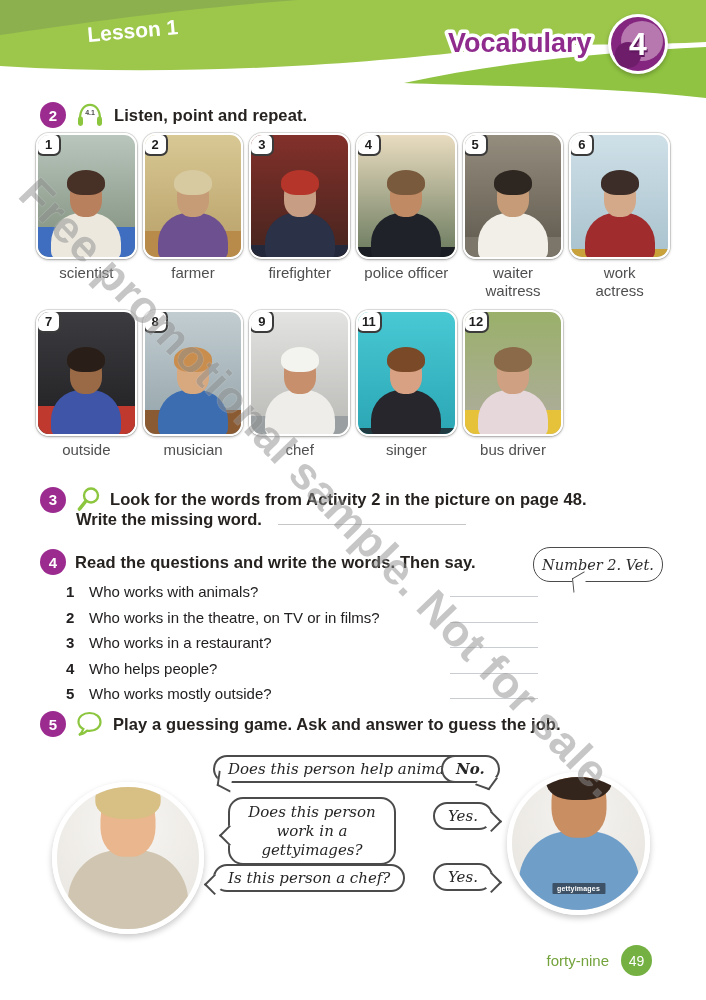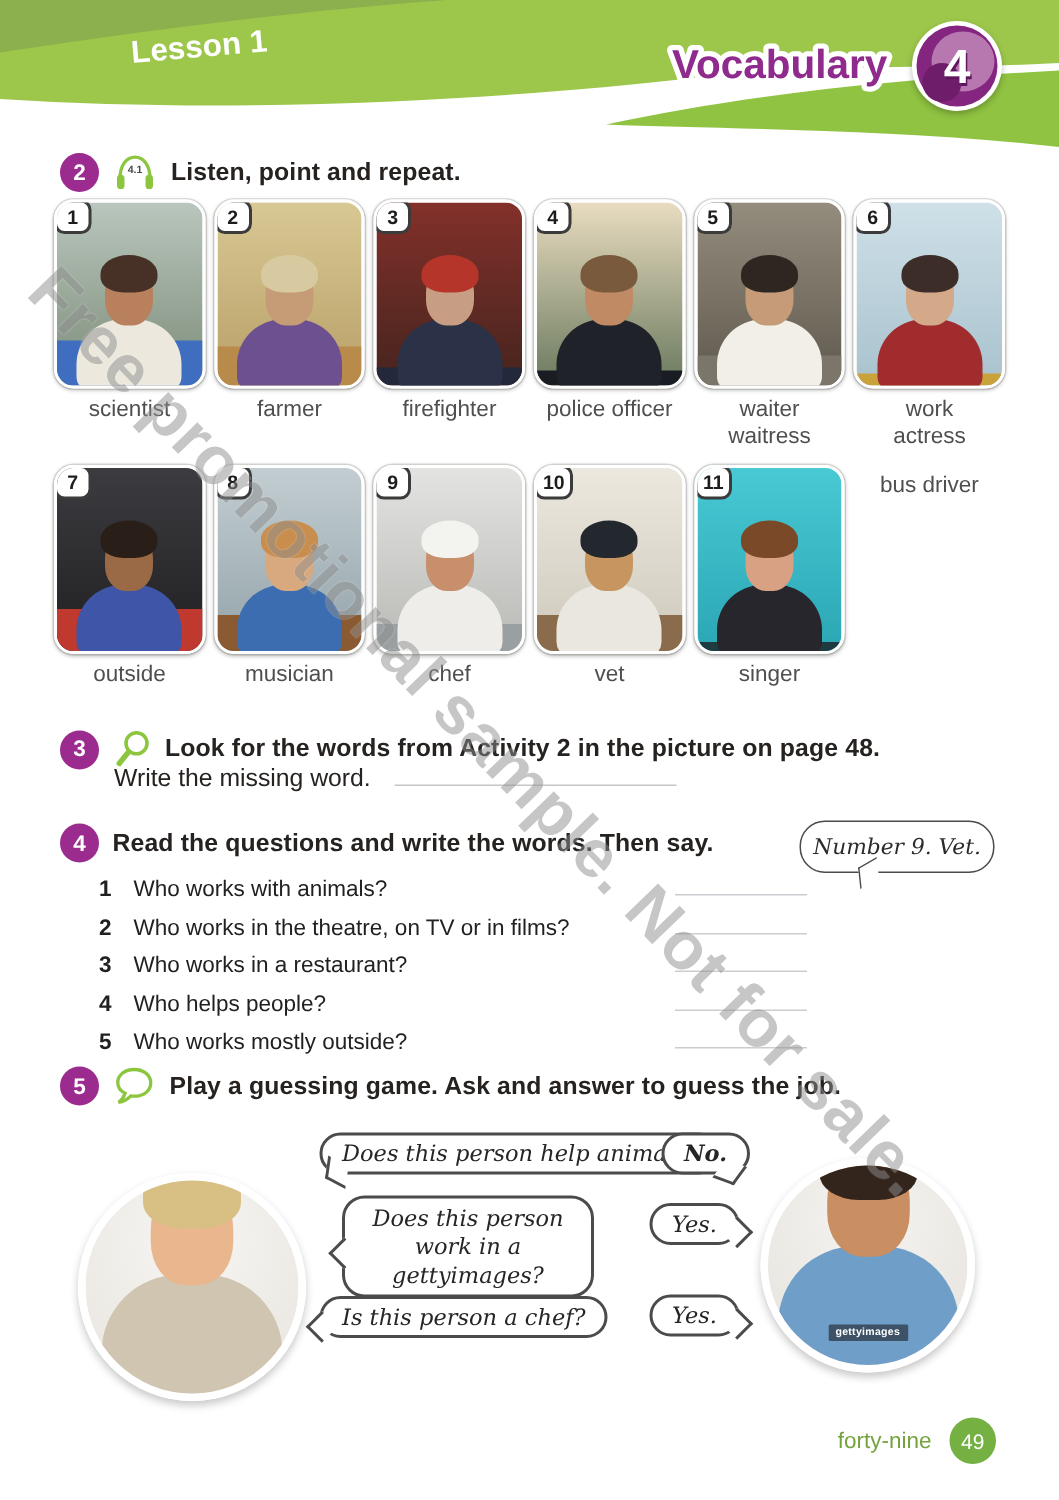--- a/index.html
+++ b/index.html
@@ -43,21 +43,21 @@
     width:32px; height:40px; border-radius:46% 46% 42% 42%; background:var(--skin,#c99); }
   .hair { position:absolute; top:9px; left:50%; transform:translateX(-50%);
     width:38px; height:25px; border-radius:50% 50% 40% 40%; background:var(--hair,#432); z-index:2; }
   .badge { position:absolute; top:-2px; left:-2px; min-width:25px; height:23px; padding:0 4px;
     background:#fff; border:2px solid #3b3b3b; border-radius:7px; z-index:3;
     display:flex; align-items:center; justify-content:center;
     font-size:13px; font-weight:bold; color:#1d1d1d; }
   .card-label { margin-top:5px; min-height:44px; text-align:center; font-size:15px;
     line-height:1.18; color:#4f4f51; white-space:pre-line; }
   
-  .act3-line2 { position:absolute; left:76px; top:510px; font-size:16.5px; font-weight:normal; color:#262220; }
+  .act3-line2 { position:absolute; left:76px; top:510px; font-size:16.5px; font-weight:bold; color:#262220; }
   .blank-long { display:inline-block; width:188px; border-bottom:1.5px solid #c6c6c6;
     margin-left:16px; vertical-align:baseline; }
   
   .questions { position:absolute; left:66px; top:582px; width:472px; }
   .q-row { display:flex; align-items:baseline; height:25.5px; font-size:15px; color:#232021; }
   .q-num { width:17px; font-weight:bold; flex:0 0 auto; }
   .q-text { margin-left:6px; }
   .q-blank { width:88px; height:15px; border-bottom:1.5px solid #c9cdd1; margin-left:auto; flex:0 0 auto; }
   .hand { font-family:"DejaVu Serif", serif; font-style:italic; }
   .example-bubble { position:absolute; left:533px; top:547px; width:130px; height:35px;
@@ -89,21 +89,21 @@
     transform:rotate(28deg) skew(-8deg,-8deg); }
   .tail-r::after { right:-8px; top:42%; border-right:2px solid #4b4b4b; border-top:2px solid #4b4b4b;
     transform:rotate(45deg); }
   #q-bubble-1 { left:213px; top:15px; }
   #a-bubble-1 { left:441px; top:15px;font-weight:bold; }
   #q-bubble-2 { left:228px; top:57px; width:168px; }
   #a-bubble-2 { left:433px; top:62px; }
   #q-bubble-3 { left:213px; top:124px;text-align:right; }
   #a-bubble-3 { left:433px; top:123px; }
   
-  .footer { position:absolute; right:42px; bottom:24px; display:flex; align-items:center; gap:12px; }
+  .footer { position:absolute; right:54px; bottom:24px; display:flex; align-items:center; gap:12px; }
   .page-word { font-size:15px; color:#74a33c; }
   .page-circle { width:31px; height:31px; border-radius:50%; background:#74b042; color:#fff;
     font-size:14px; font-weight:normal; display:flex; align-items:center; justify-content:center; }
   
   .watermark { position:absolute; left:46px; top:168px; z-index:40; pointer-events:none;
     transform:rotate(46deg); transform-origin:0 0; white-space:nowrap;
     font-size:45px; font-weight:bold; color:#8f8f8f; opacity:.5; letter-spacing:.5px;
     text-shadow:0 0 1px #fff; }
 </style>
 </head>
@@ -250,68 +250,65 @@
           <div class="person">
             <div class="torso"></div>
             <div class="head"></div>
             <div class="hair"></div>
           </div>
           <div class="badge">9</div>
         </div>
         <figcaption class="card-label">chef</figcaption>
       </figure>
 
-      <figure class="card">
-        <div class="photo" style="--bg1: #ece8df; --bg2: #cfc9bc; --hair: #23282e; --skin: #c79560; --shirt: #e9e7df; --accent: #8a6c4c; --accenth: 24px;">
-          <div class="accent"></div>
-          <div class="person">
-            <div class="torso"></div>
-            <div class="head"></div>
-            <div class="hair"></div>
-          </div>
-          <div class="badge">10</div>
-        </div>
-        <figcaption class="card-label">vet</figcaption>
-      </figure>
 
       <figure class="card">
         <div class="photo" style="--bg1: #48c9d4; --bg2: #2ba6b4; --hair: #7a4a28; --skin: #d8a184; --shirt: #26262c; --accent: #1f3a40; --accenth: 6px;">
           <div class="accent"></div>
           <div class="person">
             <div class="torso"></div>
             <div class="head"></div>
             <div class="hair"></div>
           </div>
           <div class="badge">11</div>
         </div>
         <figcaption class="card-label">singer</figcaption>
       </figure>
 
       <figure class="card">
+        <div class="photo" style="--bg1: #9ab06a; --bg2: #b0aca0; --hair: #8a6a48; --skin: #cfa081; --shirt: #e6d7da; --accent: #e5c23a; --accenth: 24px;">
+          <div class="accent"></div>
+          <div class="person">
+            <div class="torso"></div>
+            <div class="head"></div>
+            <div class="hair"></div>
+          </div>
+          <div class="badge">12</div>
+        </div>
         <figcaption class="card-label">bus driver</figcaption>
       </figure>
     </div>
 
   <div class="act-head" style="left:40px; top:486px;">
     <div class="act-circle">3</div>
     <svg class="icon" width="26" height="27" viewBox="0 0 26 27">
       <circle cx="16" cy="9.5" r="7" fill="none" stroke="#8cc63f" stroke-width="2.4"></circle>
       <line x1="10.5" y1="15.5" x2="4.5" y2="23" stroke="#8cc63f" stroke-width="3.6" stroke-linecap="round"></line>
     </svg>
     <span class="act-title">Look for the words from Activity 2 in the picture on page 48.</span>
   </div>
   <div class="act3-line2">
     <span>Write the missing word.</span><span class="blank-long"></span>
   </div>
 
   <div class="act-head" style="left:40px; top:549px;">
     <div class="act-circle">4</div>
     <span class="act-title">Read the questions and write the words. Then say.</span>
   </div>
-  <div class="example-bubble hand">Number 9. Vet.</div>
+  <div class="example-bubble hand">Number 2. Vet.</div>
   <div class="questions">
 
       <div class="q-row">
         <span class="q-num">1</span>
         <span class="q-text">Who works with animals?</span>
         <span class="q-blank"></span>
       </div>
 
       <div class="q-row">
         <span class="q-num">2</span>

